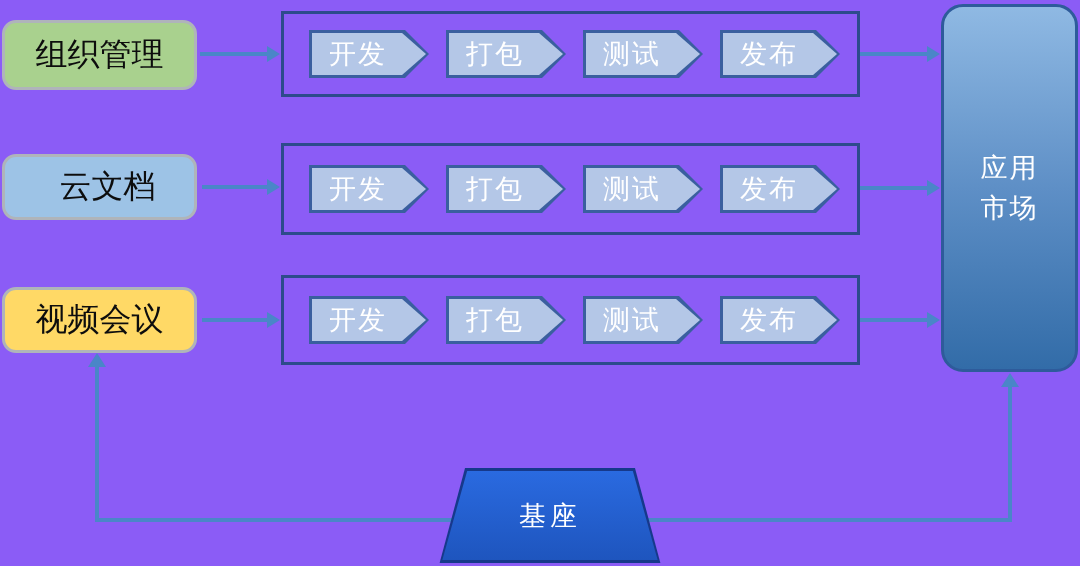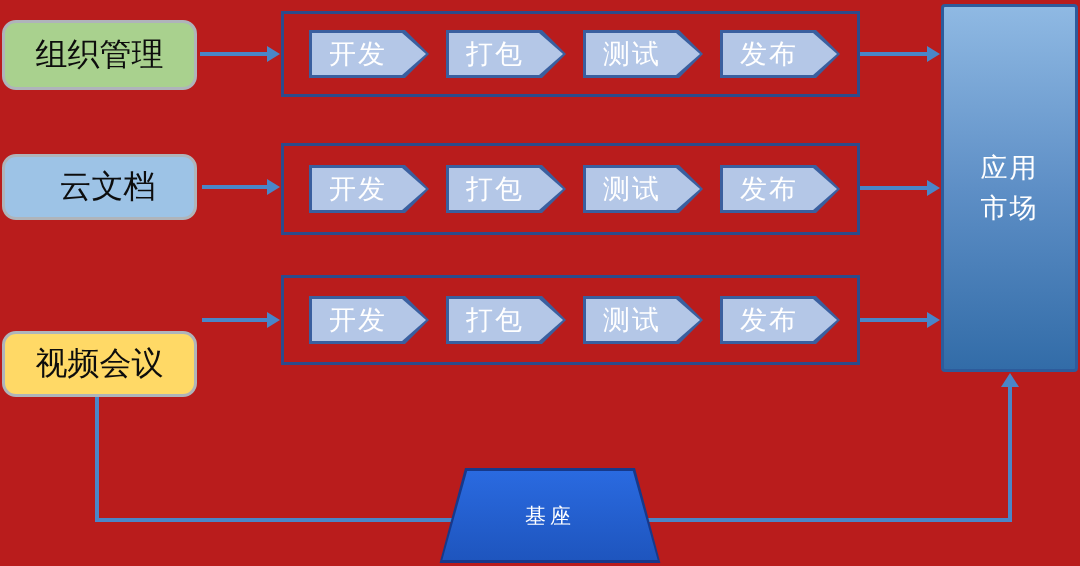--- a/index.html
+++ b/index.html
@@ -1,20 +1,20 @@
 <!DOCTYPE html>
 <html><head>
 <meta charset="utf-8">
 <style>
   html, body { margin: 0; padding: 0; background: #000; }
   .stage {
     position: relative;
     width: 1080px;
     height: 566px;
-    background: #b91c1c;
+    background: #8b5cf6;
     overflow: hidden;
     font-family: "DejaVu Sans", "Liberation Sans", sans-serif;
   }
 
   
   .src-box {
     position: absolute;
     left: 2px;
     width: 195px;
     height: 66px;
@@ -23,21 +23,21 @@
     display: flex;
     align-items: center;
     justify-content: center;
     font-size: 32px;
     color: #0d0d0d;
     box-sizing: border-box;
     z-index: 2;
   }
   .src-green  { top: 20px;  height: 70px; background: #A9D18E; }
   .src-blue   { top: 154px; background: #9DC3E6; padding-left: 16px; }
-  .src-yellow { top: 287px; background: #FFD966; margin-top: 44px; }
+  .src-yellow { top: 287px; background: #FFD966; }
 
   
   .pipeline {
     position: absolute;
     left: 281px;
     width: 579px;
     border: 3px solid #2D4B8C;
     box-sizing: border-box;
     display: flex;
     align-items: center;
@@ -67,21 +67,21 @@
     display: flex; align-items: center; justify-content: center;
     color: #ffffff; font-size: 27px; letter-spacing: 2px;
   }
 
   
   .market {
     position: absolute;
     left: 941px; top: 4px;
     width: 137px; height: 368px;
     border: 3px solid #2E5B9B;
-    border-radius: 4px;
+    border-radius: 22px;
     background: linear-gradient(180deg, #8FB9E3 0%, #5E8FC6 50%, #326CA8 100%);
     box-sizing: border-box;
     display: flex; flex-direction: column;
     align-items: center; justify-content: center;
     color: #fff; font-size: 27px; line-height: 1.5; letter-spacing: 2px;
     z-index: 2;
   }
 
   
   .base { position: absolute; left: 430px; top: 468px; width: 240px; height: 95px; z-index: 2; }
@@ -91,21 +91,21 @@
     clip-path: polygon(14.6% 0, 85.4% 0, 96% 100%, 4% 100%);
   }
   .base .b-inner {
     position: absolute; inset: 3px;
     background: linear-gradient(180deg, #2A6AE0 0%, #1E55BE 100%);
     clip-path: polygon(14.6% 0, 85.4% 0, 96% 100%, 4% 100%);
   }
   .base .b-label {
     position: absolute; inset: 0;
     display: flex; align-items: center; justify-content: center;
-    color: #fff; font-size: 21px; letter-spacing: 4px;
+    color: #fff; font-size: 27px; letter-spacing: 4px;
   }
 
   
   .h-line { position: absolute; height: 4px; background: #4A86C8; z-index: 1; }
   .v-line { position: absolute; width: 4px;  background: #4A86C8; z-index: 1; }
   .tri-r {
     position: absolute; width: 0; height: 0; z-index: 1;
     border-top: 8px solid transparent; border-bottom: 8px solid transparent;
     border-left: 13px solid #4A86C8;
   }

